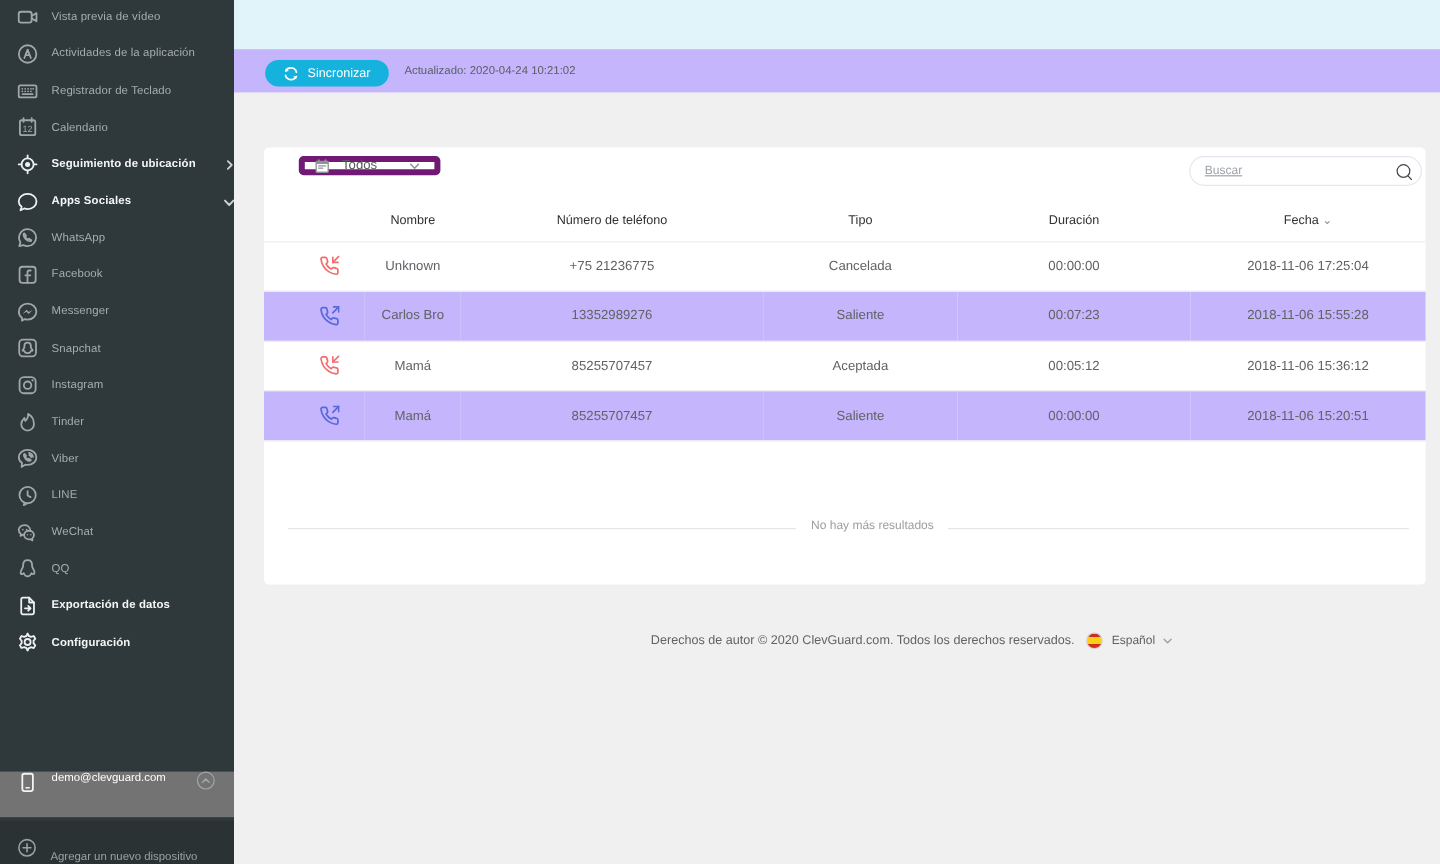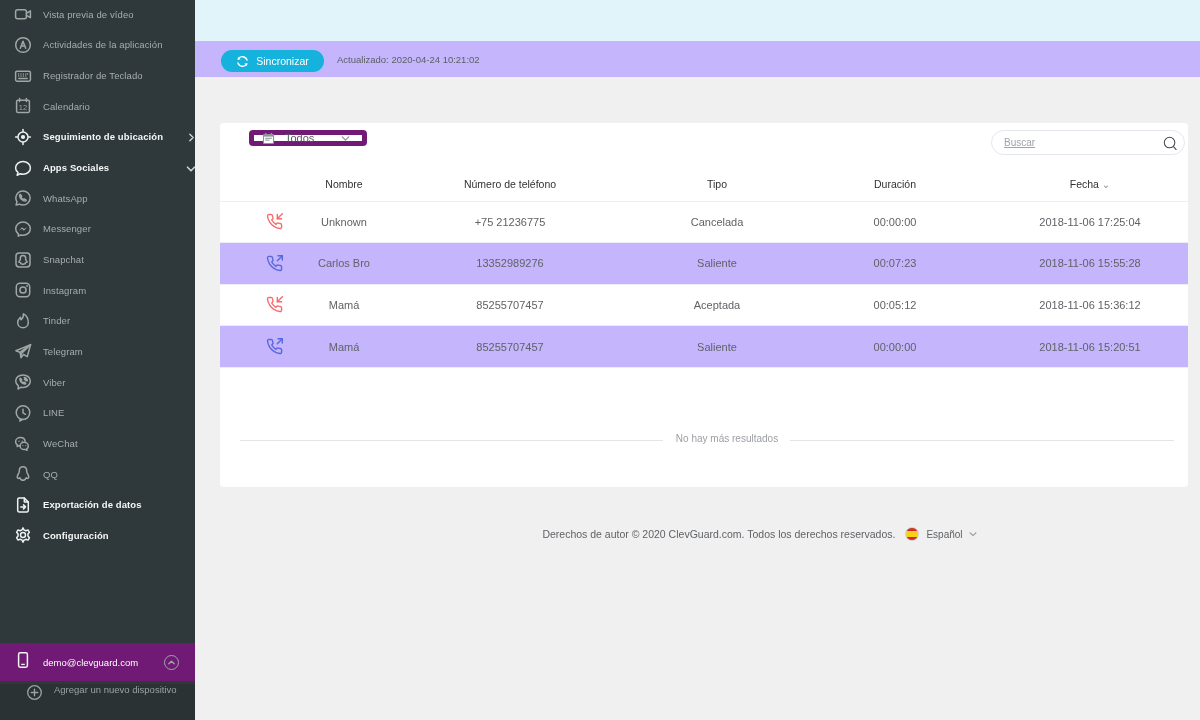--- a/index.html
+++ b/index.html
@@ -10,25 +10,25 @@
 .sidebar { position:absolute; left:0; top:0; width:195px; height:720px; background:#2f383a; }
 .menu { position:absolute; top:-1px; left:0; width:215px; }
 .mi { height:30.66px; display:flex; align-items:center; position:relative; }
 .mi .ic { width:18px; height:18px; margin-left:14px; flex:none; display:flex; align-items:flex-start; justify-content:center;text-decoration:underline; }
 .mi .ic svg { display:block; }
 .mi span.lbl { margin-left:11px; font-size:9.5px; color:#a6aeae; letter-spacing:0.1px; white-space:nowrap; }
 .mi.bold span.lbl { color:#f5f7f7; font-weight:bold; }
 .mi .arr { position:absolute; right:18px; color:#c3caca; font-size:11px; }
 .stroke { fill:none; stroke:#9fa7a7; stroke-width:1.5; stroke-linecap:round; stroke-linejoin:round; }
 .mi.bold .stroke { stroke:#eef1f1; }
-.account { position:absolute; left:0; top:643px; width:195px; height:38px; background:#701a75; display:flex; align-items:center; }
+.account { position:absolute; left:0; top:643px; width:195px; height:38px; background:#737373; display:flex; }
 .account .ic { margin-left:14px; }
 .account span { margin-left:11px; font-size:9.5px; color:#fff; }
 .account .up { position:absolute; right:16px; width:15px; height:15px; border:1.4px solid #9fa7a7; border-radius:50%; display:flex; align-items:center; justify-content:center; }
-.adddev { position:absolute; left:0; top:684px; width:195px; height:36px; background:#2a3234; display:flex; align-items:flex-start;padding-left:12px; }
+.adddev { position:absolute; left:0; top:684px; width:195px; height:36px; background:#2a3234; display:flex; align-items:flex-end; }
 .adddev span { margin-left:11px; font-size:9.5px; color:#9aa2a2; }
 .adddev .ic { margin-left:14px; }
 
 
 .main { position:absolute; left:195px; top:0; width:1005px; height:720px; background:#f0f0f0; }
 .band { position:absolute; top:0; left:0; width:1005px; height:41px; background:#e1f4fa; }
 .syncbar { position:absolute; top:41px; left:0; width:1005px; height:36px; background:#c4b5fd; }
 .syncbtn { position:absolute; left:26px; top:9px; width:103px; height:22px; background:#14b2dd; border-radius:11px; color:#fff; display:flex; align-items:center; justify-content:center; font-size:10.5px; }
 .syncbtn svg { margin-right:7px; }
 .updated { position:absolute; left:142px; top:0; height:36px; line-height:37px; font-size:9.5px; color:#5b5f63; }
@@ -146,20 +146,29 @@
           <svg width="18" height="18" viewBox="0 0 18 18">
             <path class="stroke" d="M9 1.9 a7.1 7.1 0 0 1 0 14.2 c-1.3 0-2.5-.3-3.5-.9 L2.1 16 l.9-3.2 A7.1 7.1 0 0 1 9 1.9z"></path>
             <path class="stroke" d="M6.4 5.5 c-.4 0-.8.4-.8.9 0 2.7 2.9 5.6 5.6 5.6 .5 0 .9-.4.9-.8 l-1.9-1.3 -1 .7 c-1-.5-1.7-1.2-2.2-2.2 l.7-1z"></path>
           </svg>
         </div>
         <span class="lbl">WhatsApp</span>
       </div>
     <div class="mi">
         <div class="ic">
           <svg width="18" height="18" viewBox="0 0 18 18">
+            <rect class="stroke" x="2.3" y="2.3" width="13.4" height="13.4" rx="2.4"></rect>
+            <path class="stroke" d="M11.6 5.4 h-1.3 c-.9 0-1.4.6-1.4 1.4 V15.7 M7.1 9.4 h4.2"></path>
+          </svg>
+        </div>
+        <span class="lbl">Facebook</span>
+      </div>
+    <div class="mi">
+        <div class="ic">
+          <svg width="18" height="18" viewBox="0 0 18 18">
             <path class="stroke" d="M9 2.1 C4.9 2.1 1.7 5 1.7 8.7 c0 2.1 1 3.9 2.6 5.1 l0 2.4 2.3-1.3 c.8.2 1.6.4 2.4.4 4.1 0 7.3-2.9 7.3-6.6 C16.3 5 13.1 2.1 9 2.1z"></path>
             <path d="M4.8 10.7 L8.1 7.2 l2 1.9 3.1-1.9 -3.3 3.5 -1.9-1.9z" fill="#9fa7a7" stroke="none"></path>
           </svg>
         </div>
         <span class="lbl">Messenger</span>
       </div>
     <div class="mi">
         <div class="ic">
           <svg width="18" height="18" viewBox="0 0 18 18">
             <rect class="stroke" x="2" y="2" width="14" height="14" rx="3.2"></rect>
@@ -178,29 +187,20 @@
         </div>
         <span class="lbl">Instagram</span>
       </div>
     <div class="mi">
         <div class="ic">
           <svg width="18" height="18" viewBox="0 0 18 18">
             <path class="stroke" d="M9.4 1.9 c.2 2.5-.5 4.4-2.3 5.8 -.5-.6-.7-1.4-.7-2.4 C4.7 6.9 3.7 8.6 3.7 10.5 c0 3 2.3 5.3 5.3 5.3 s5.3-2.3 5.3-5.3 C14.3 6.6 12.3 3.4 9.4 1.9z"></path>
           </svg>
         </div>
         <span class="lbl">Tinder</span>
-      </div>
-    <div class="mi">
-        <div class="ic">
-          <svg width="18" height="18" viewBox="0 0 18 18">
-            <path class="stroke" d="M16.6 1.6 L1.9 7.8 l4.1 1.6 1.1 5.2 2.4-3.2 3.7 2.3z"></path>
-            <path class="stroke" d="M6 9.4 L16.6 1.6 7.1 10.8 7.2 14.6"></path>
-          </svg>
-        </div>
-        <span class="lbl">Telegram</span>
       </div>
     <div class="mi">
         <div class="ic">
           <svg width="18" height="18" viewBox="0 0 18 18">
             <path class="stroke" d="M9 1.9 C4.9 1.9 1.7 4.5 1.7 8 c0 2 1.1 3.7 2.7 4.8 l-.4 3.3 3-1.9 c.6.2 1.3.2 2 .2 4.1 0 7.3-2.6 7.3-6.2 C16.3 4.5 13.1 1.9 9 1.9z"></path>
             <path class="stroke" d="M6.6 5.3 c-.4 0-.7.4-.7.8 0 2.4 2.6 5 5 5 .4 0 .8-.3.8-.7 l-1.7-1.2 -.9.6 c-.9-.5-1.5-1.1-2-2 l.6-.9z"></path>
             <path class="stroke" d="M10.2 4.4 c1.7.4 2.9 1.6 3.2 3.3 M10.4 6.2 c.9.3 1.4.8 1.6 1.7"></path>
           </svg>
         </div>
         <span class="lbl">Viber</span>

